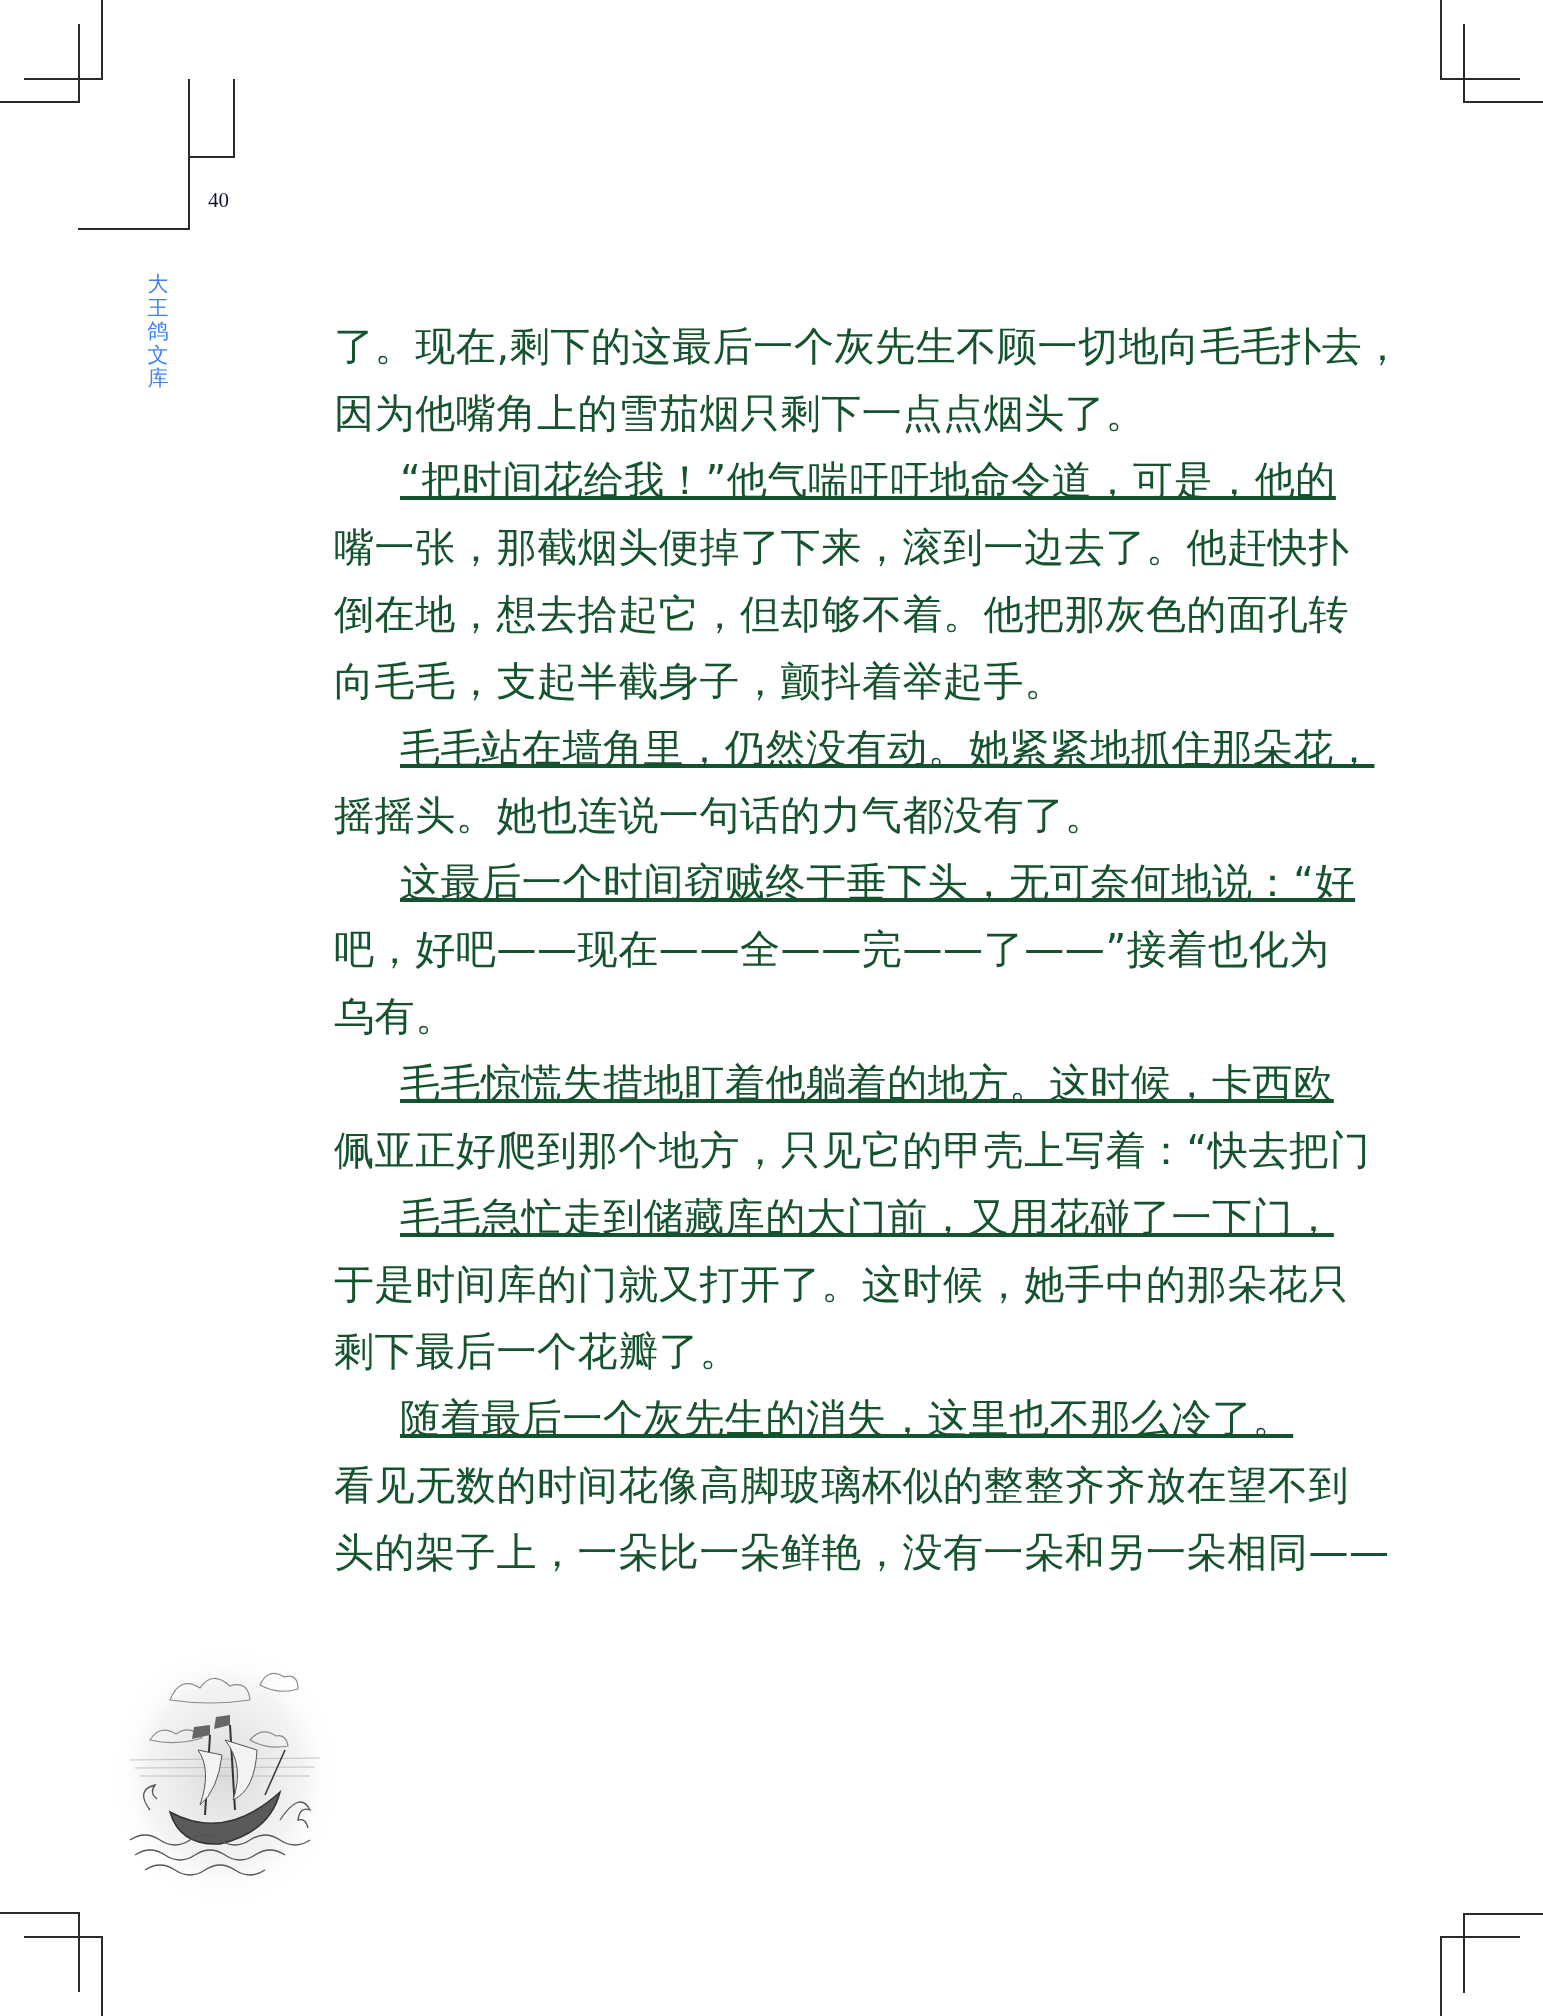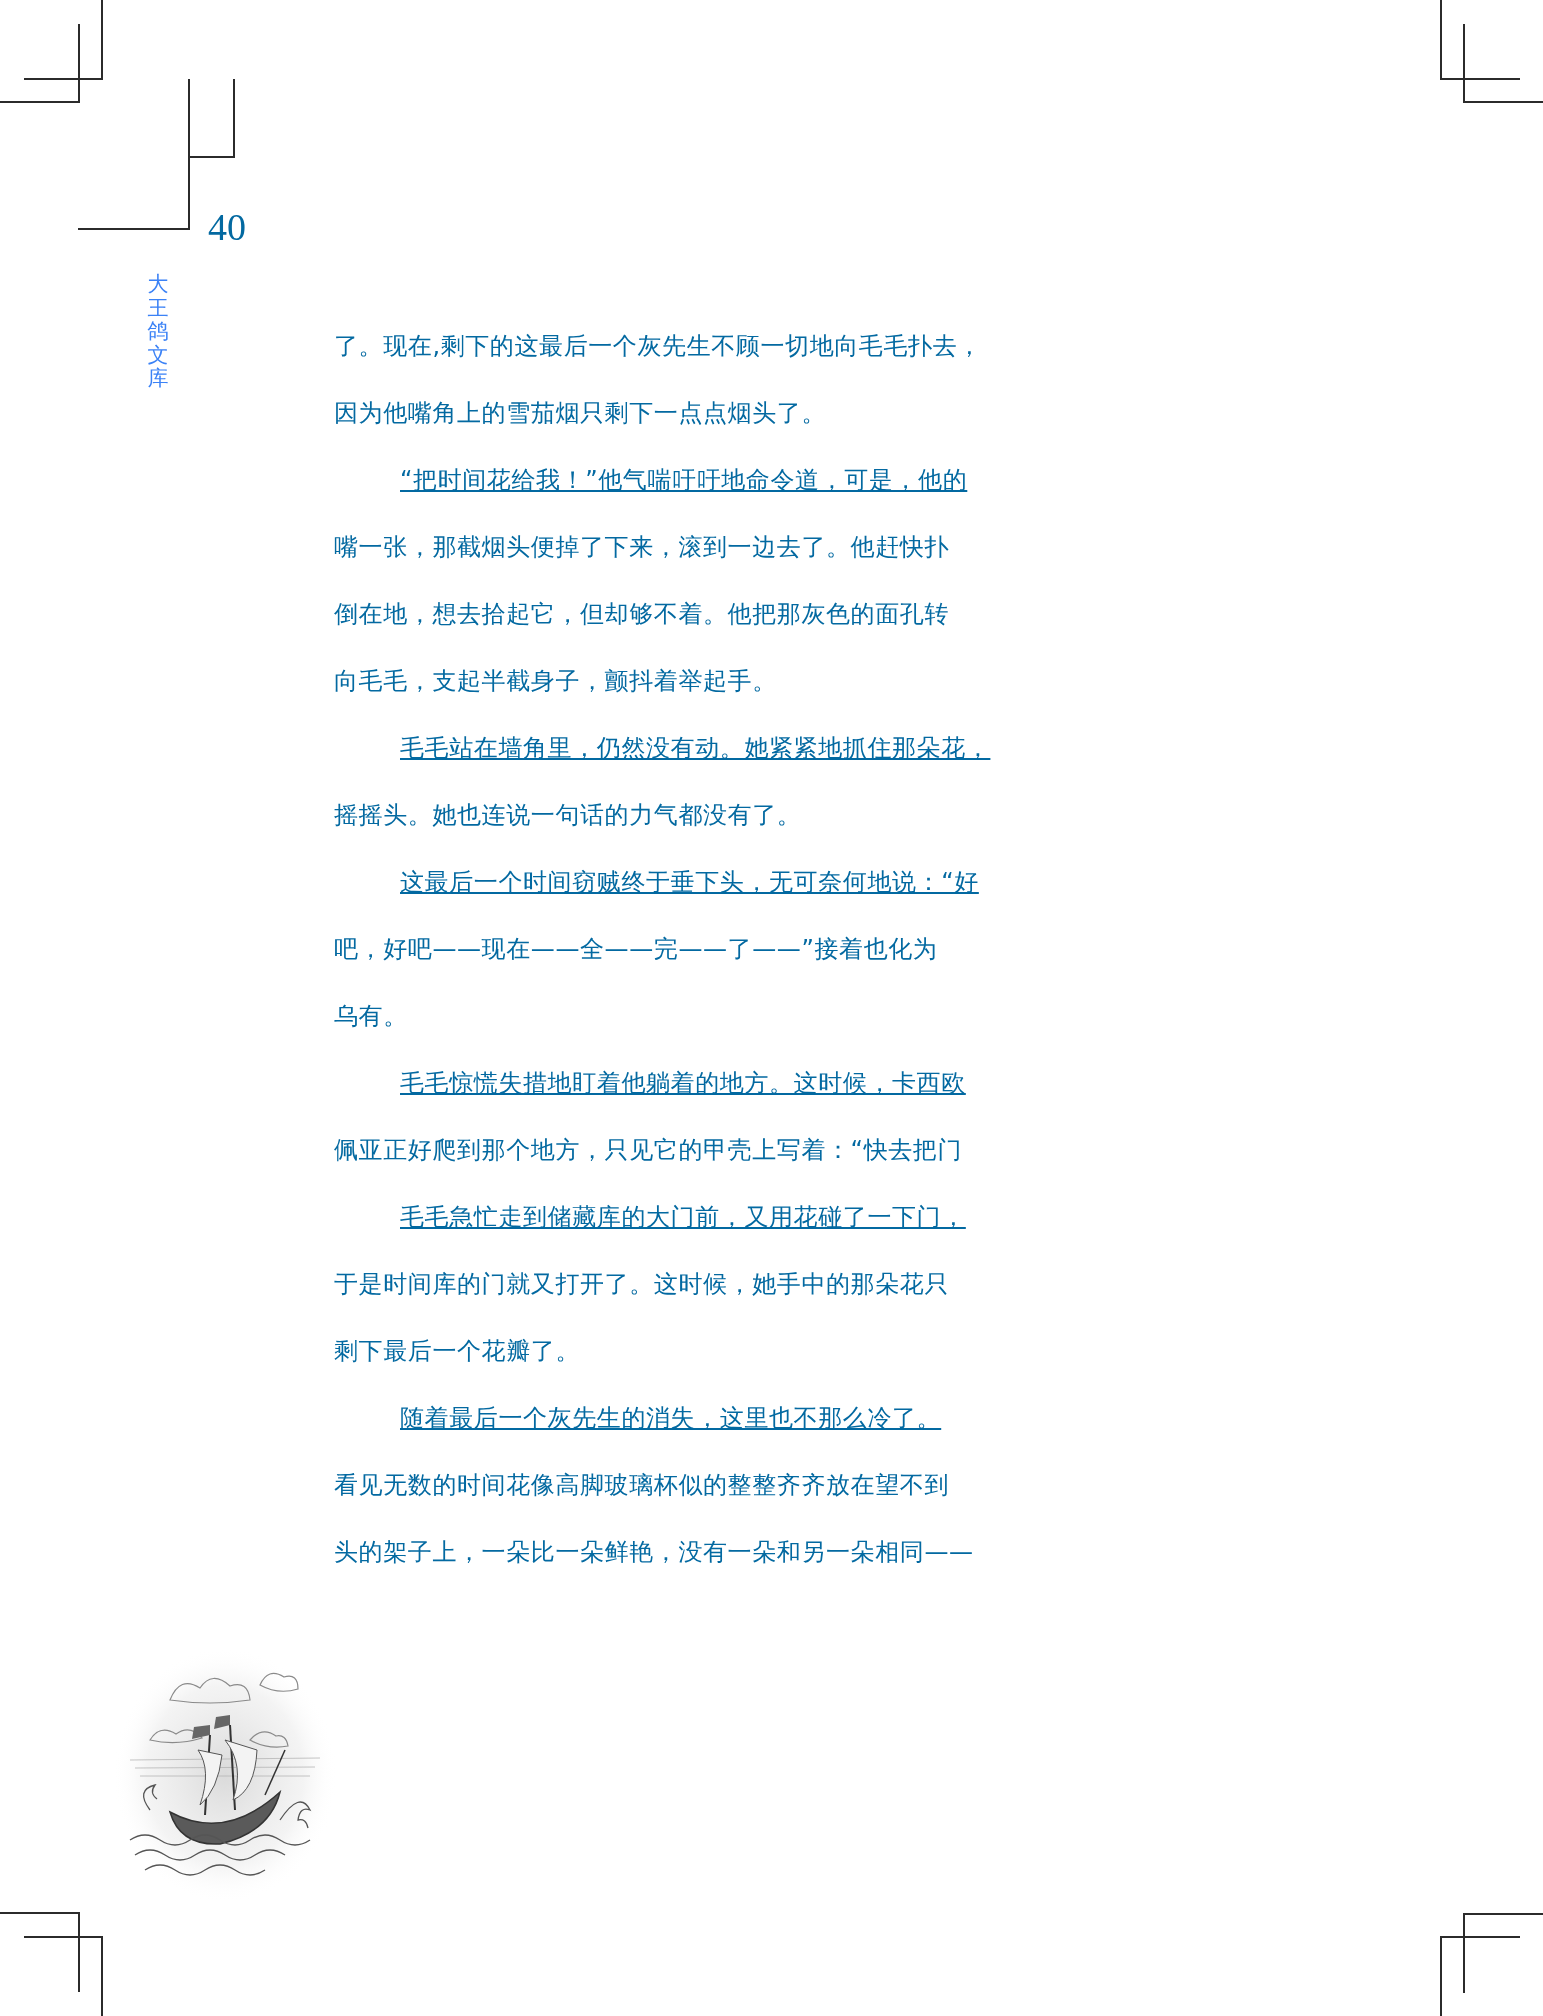--- a/index.html
+++ b/index.html
@@ -1,24 +1,24 @@
 <!DOCTYPE html>
 <html><head>
 <meta charset="utf-8">
 <style>
   html, body { margin:0; padding:0; background:#ffffff; }
   body { width:1543px; height:2016px; position:relative; overflow:hidden;
          font-family:"DejaVu Sans", "Liberation Sans", sans-serif; color:#2a2a2a; }
   .mark { position:absolute; background:#2b2b2b; }
-  .page-num { position:absolute; left:208px; top:205px; font-family:"Liberation Serif","DejaVu Serif",serif;
-              font-size:38px; color:#0369a1; letter-spacing:0; }
+  .page-num { position:absolute; left:208px; top:188px; font-family:"Liberation Serif","DejaVu Serif",serif;
+              font-size:21px; color:#0f172a; letter-spacing:0; }
   .side-label { position:absolute; left:146px; top:273px; width:24px; font-size:21px; line-height:23.5px;
                 color:#3b82f6; text-align:center; word-break:break-all; }
   .body-text { position:absolute; left:334px; top:313px; width:860px; }
-  .line { height:67px; line-height:67px; font-size:24px; white-space:nowrap; color:#0369a1;
+  .line { height:67px; line-height:67px; font-size:40px; white-space:nowrap; color:#14532d;
           letter-spacing:0.6px; }
   .line.indent { padding-left:66px;text-decoration:underline; }
   .illustration { position:absolute; left:110px; top:1640px; width:230px; height:270px; }
 </style>
 </head>
 <body>
 
 <div>
   <div class="mark" style="left:101px;top:0;width:2px;height:79px;"></div>
   <div class="mark" style="left:24px;top:78px;width:79px;height:2px;"></div>

